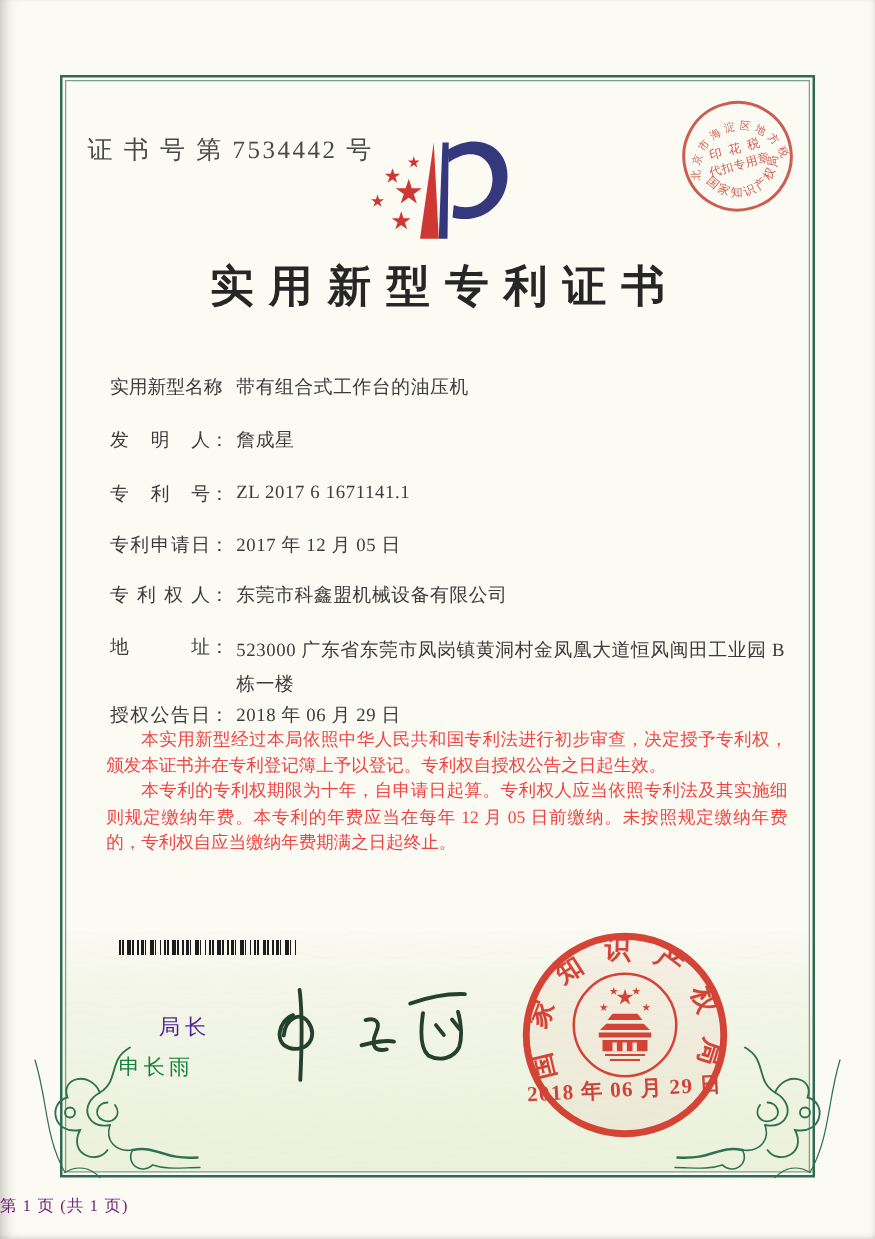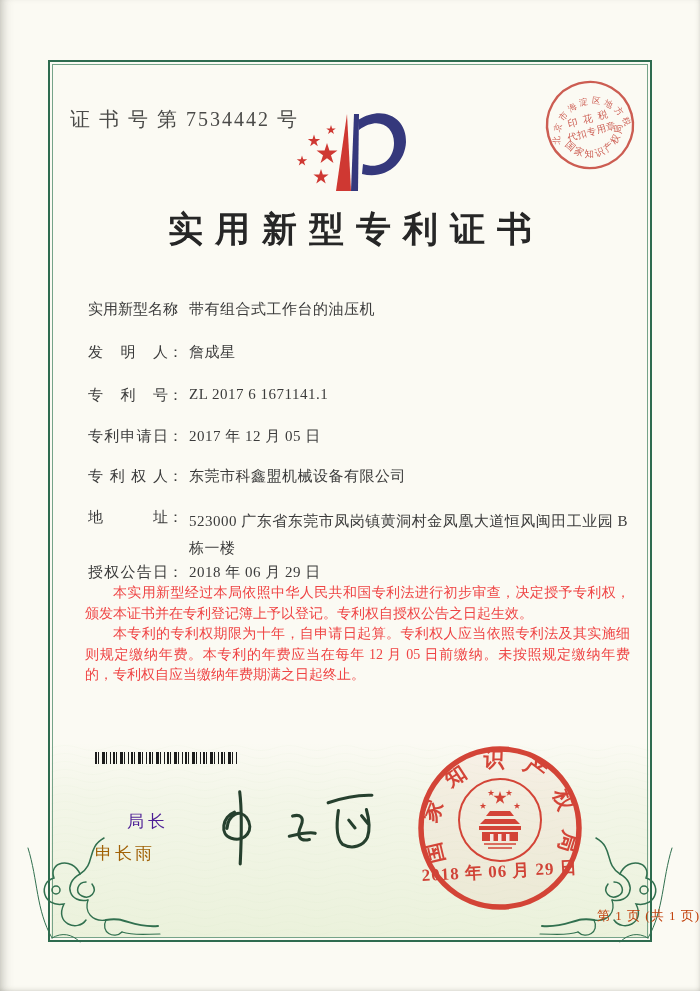--- a/index.html
+++ b/index.html
@@ -19,22 +19,22 @@
   .flabel{display:inline-block;width:80px;text-align:justify;text-align-last:justify;vertical-align:top;}
   .colon{vertical-align:top;}
   .fvalue{display:inline-block;margin-left:6px;vertical-align:top;letter-spacing:.5px;}
   .fvalue.wrap{white-space:normal;width:440px;line-height:27px;}
   .row2col .right{position:absolute;left:370px;top:0;}
   .bodytext{left:85px;top:583px;width:545px;font-size:14px;line-height:20.5px;color:#ef4444;text-align:justify;}
   .bodytext p{margin:0;text-indent:2em;}
   .barcode{left:95px;top:752px;width:142px;height:12px;
     background:repeating-linear-gradient(90deg,#1c1c1c 0 2px,transparent 2px 3px,#1c1c1c 3px 4px,transparent 4px 7px,#1c1c1c 7px 10px,transparent 10px 11px,#1c1c1c 11px 12px,transparent 12px 15px,#1c1c1c 15px 16px,transparent 16px 18px);}
   .signer-title{left:95px;top:810px;font-size:17px;color:#4c1d95;letter-spacing:4px;margin-left:32px;}
-  .signer-name{left:95px;top:842px;font-size:17px;color:#a16207;letter-spacing:3px;}
-  .footer{left:0;right:0;top:907px;text-align:right;font-size:13px;color:#c2410c;letter-spacing:1px;}
+  .signer-name{left:95px;top:842px;font-size:17px;color:#15803d;letter-spacing:3px;}
+  .footer{left:0;right:0;top:956px;text-align:left;font-size:13px;color:#701a75;letter-spacing:1px;}
   svg{display:block;}
   .nopointer{pointer-events:none;}
 </style>
 </head>
 <body>
 
 <div class="page">
 
   <svg class="abs nopointer" style="left:51px;top:742px;" width="598" height="196" viewBox="0 0 598 196" aria-hidden="true">
     <defs>

